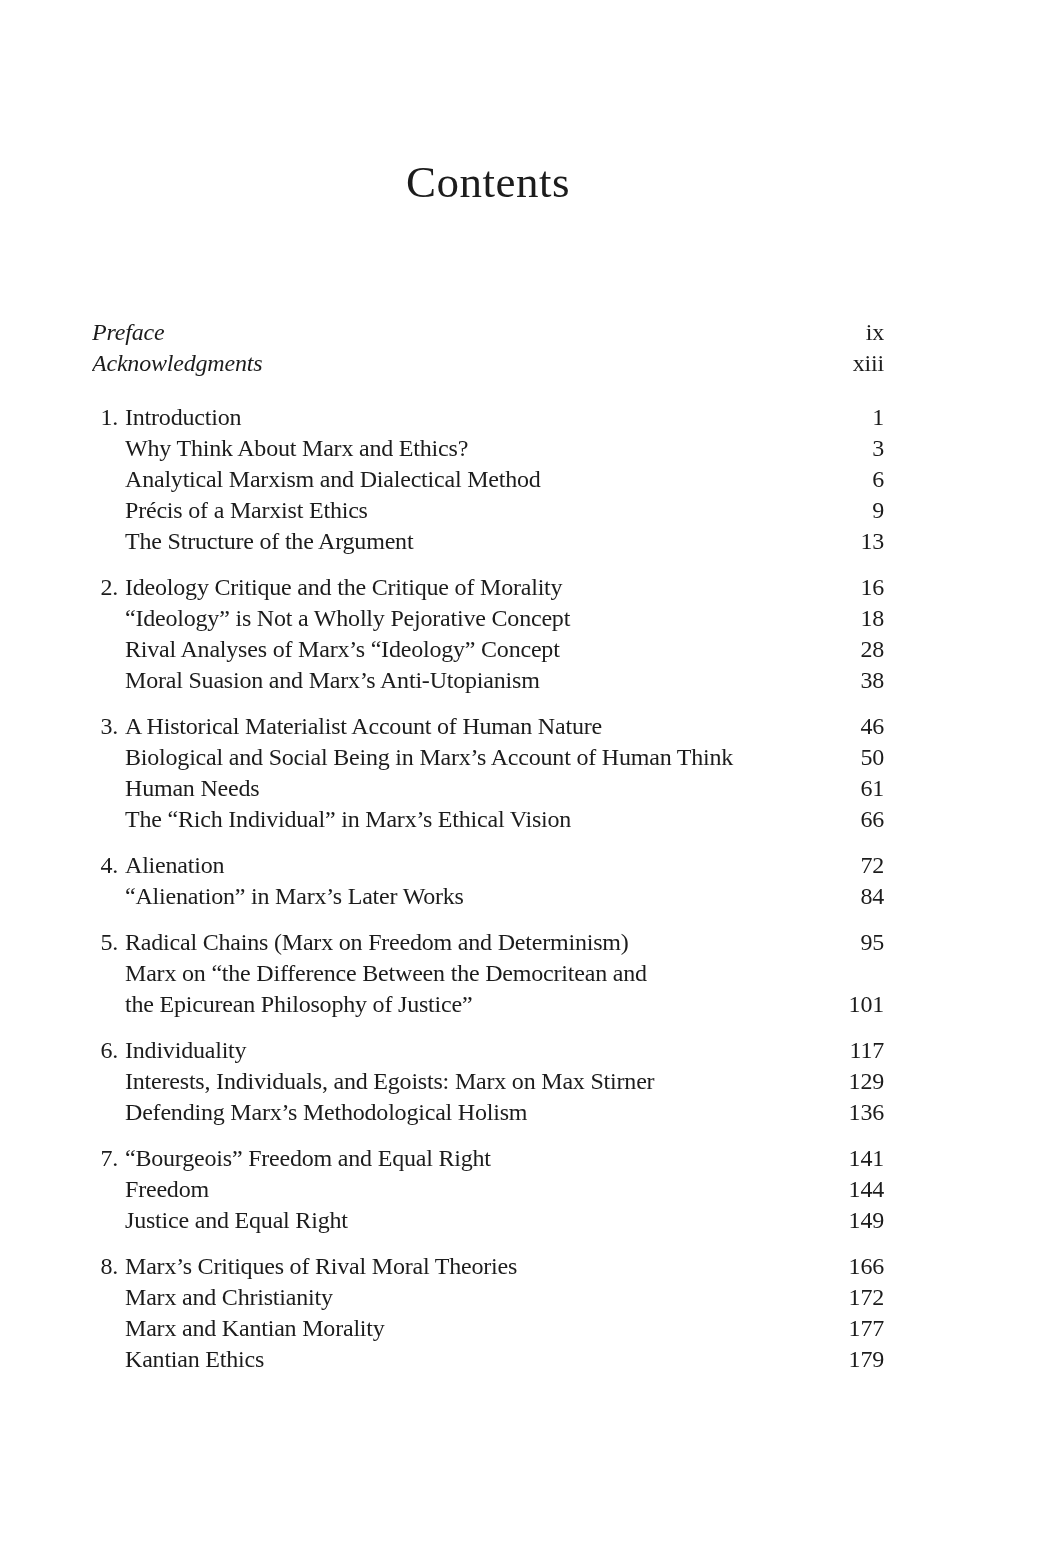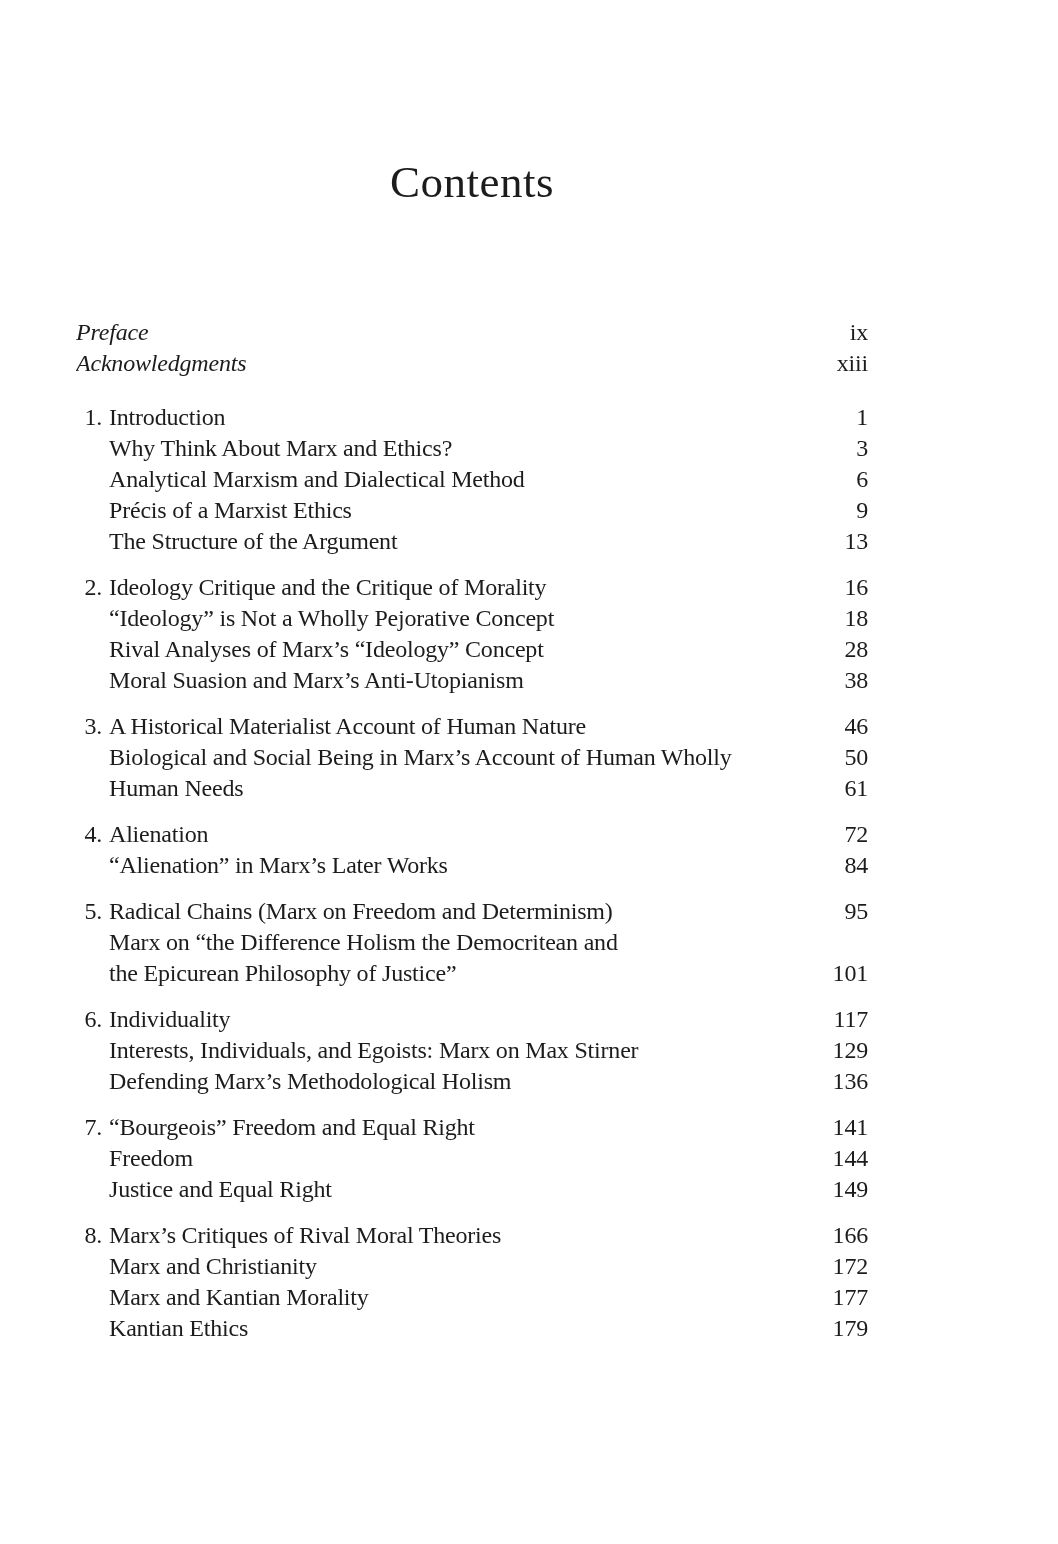--- a/index.html
+++ b/index.html
@@ -4,21 +4,21 @@
 <style>
   html,body { margin:0; padding:0; background:#ffffff; }
   .page {
     position:relative;
     width:1058px; height:1544px;
     background:#ffffff;
     color:#1c1c1c;
     font-family:"Liberation Serif","DejaVu Serif",serif;
     overflow:hidden;
   }
-  .toc { position:absolute; left:76px; top:0; width:792px;font-family:Liberation Serif, serif; }
+  .toc { position:absolute; left:92px; top:0; width:792px;font-family:Liberation Serif, serif; }
   .title {
     font-size:45px; font-weight:400; line-height:45px;
     text-align:center; margin:160px 0 0 0; letter-spacing:0.5px;
   }
   .front { margin-top:112px; }
   .row {
     display:flex; align-items:baseline;
     font-size:24px; line-height:31px;
     letter-spacing:-0.2px; white-space:nowrap;
   }
@@ -95,26 +95,30 @@
         </div>
       </div>
 
       <div class="chapter">
         <div class="row ch-row">
           <span class="num">3.</span>
           <span class="label">A Historical Materialist Account of Human Nature</span>
           <span class="pg">46</span>
         </div>
         <div class="row sub">
-          <span class="label">Biological and Social Being in Marx’s Account of Human Wholly</span>
+          <span class="label">Biological and Social Being in Marx’s Account of Human Think</span>
           <span class="pg">50</span>
         </div>
         <div class="row sub">
           <span class="label">Human Needs</span>
           <span class="pg">61</span>
+        </div>
+        <div class="row sub">
+          <span class="label">The “Rich Individual” in Marx’s Ethical Vision</span>
+          <span class="pg">66</span>
         </div>
       </div>
 
       <div class="chapter">
         <div class="row ch-row">
           <span class="num">4.</span>
           <span class="label">Alienation</span>
           <span class="pg">72</span>
         </div>
         <div class="row sub">
@@ -123,21 +127,21 @@
         </div>
       </div>
 
       <div class="chapter">
         <div class="row ch-row">
           <span class="num">5.</span>
           <span class="label">Radical Chains (Marx on Freedom and Determinism)</span>
           <span class="pg">95</span>
         </div>
         <div class="row sub">
-          <span class="label">Marx on “the Difference Holism the Democritean and</span>
+          <span class="label">Marx on “the Difference Between the Democritean and</span>
           <span class="pg"></span>
         </div>
         <div class="row sub">
           <span class="label">the Epicurean Philosophy of Justice”</span>
           <span class="pg">101</span>
         </div>
       </div>
 
       <div class="chapter">
         <div class="row ch-row">

